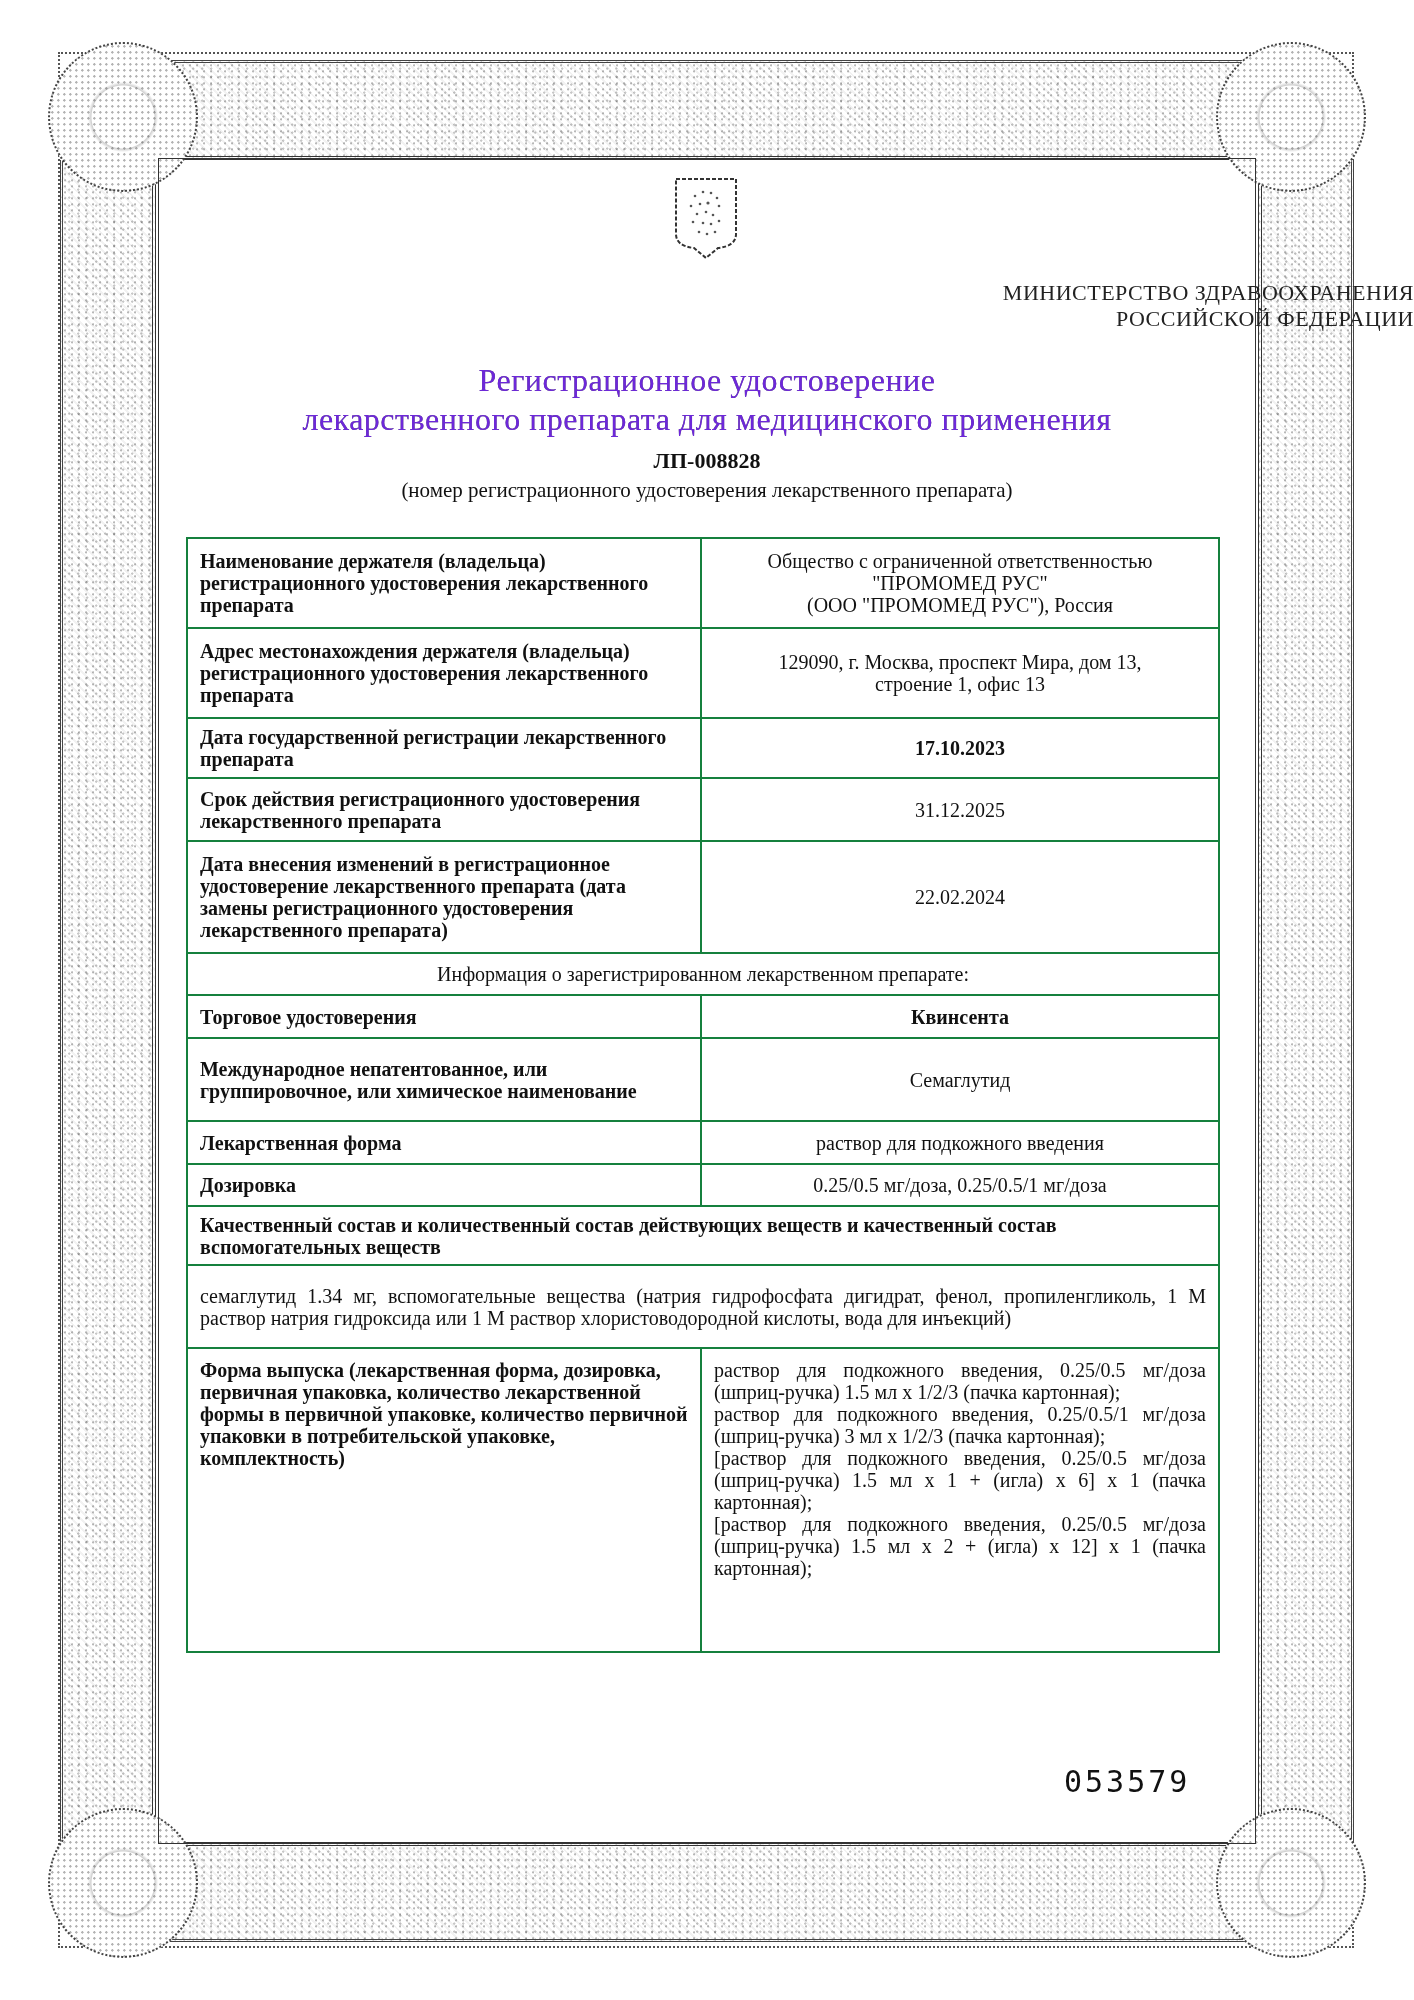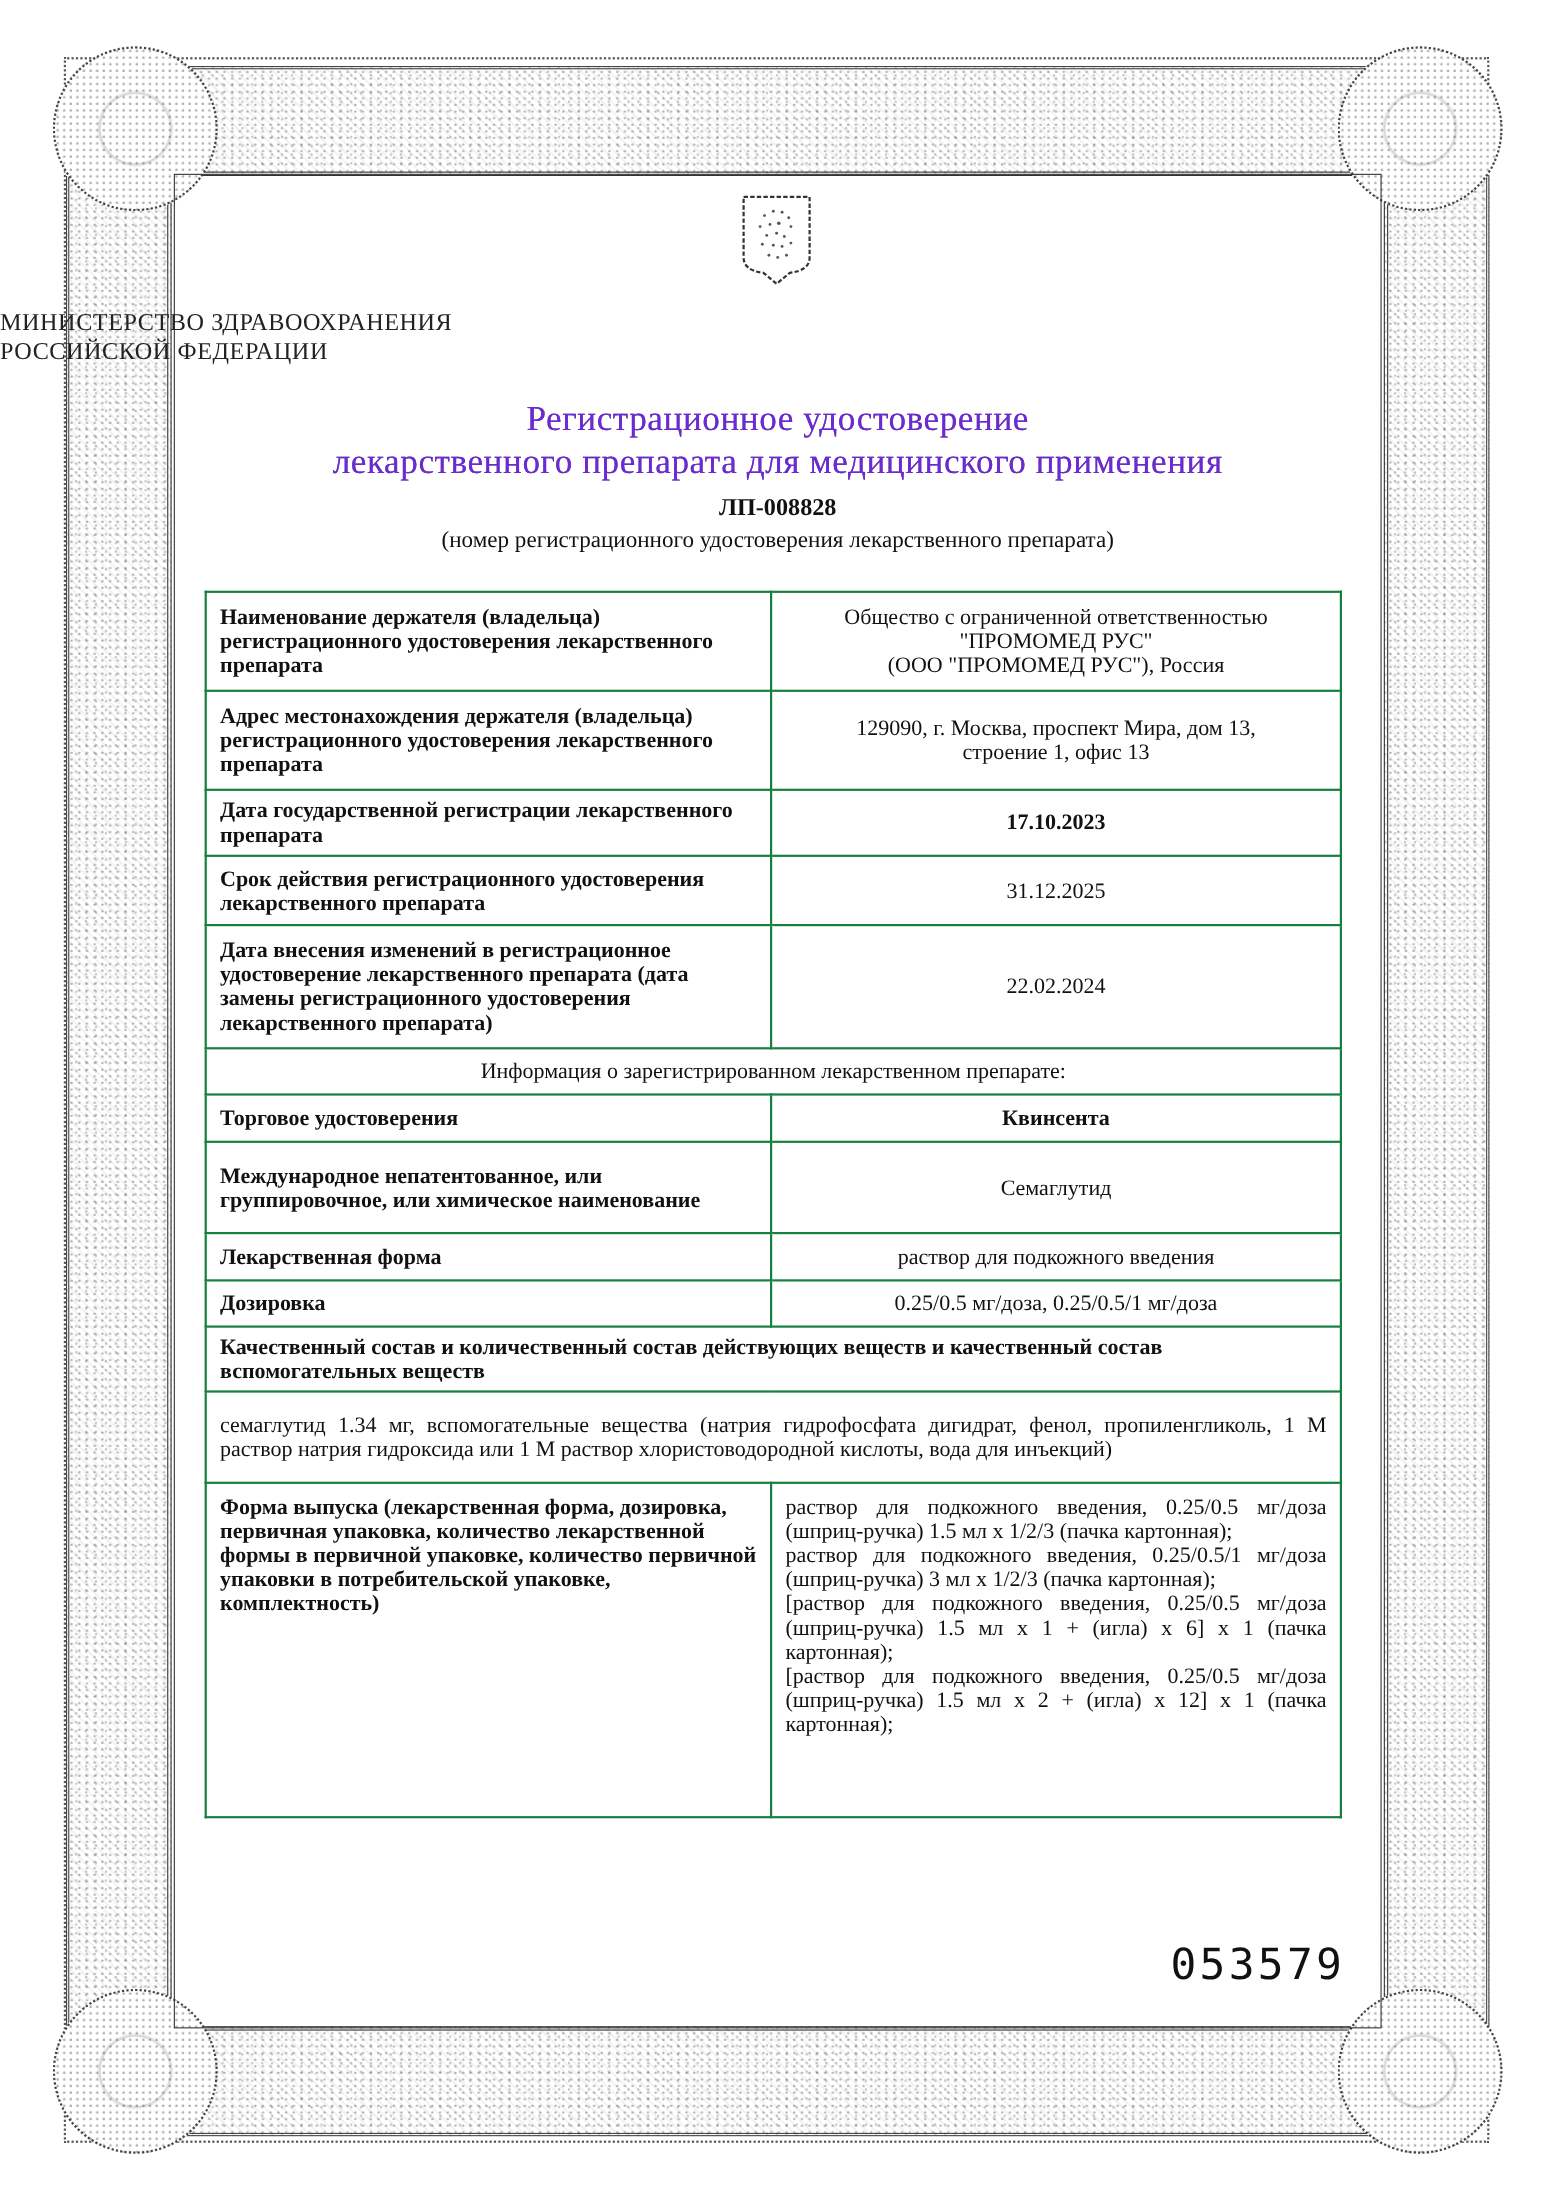--- a/index.html
+++ b/index.html
@@ -25,41 +25,41 @@
       radial-gradient(circle, transparent 30%, rgba(0,0,0,0.18) 31%, transparent 34%),
       radial-gradient(circle at 40% 40%, rgba(0,0,0,0.3) 0.9px, transparent 1.5px) 0 0/6px 6px,
       #fff; }
   .ros-tl { left:48px; top:42px; } .ros-tr { left:1216px; top:42px; }
   .ros-bl { left:48px; top:1808px; } .ros-br { left:1216px; top:1808px; }
   .inner-line { position:absolute; left:158px; top:158px; width:1098px; height:1686px;
     border:1.5px solid #333; box-sizing:border-box; }
 
   
   .emblem { position:absolute; left:673px; top:176px; width:66px; height:84px; }
-  .ministry { position:absolute; left:0; width:1414px; text-align:left; font-size:22px; letter-spacing:0.5px; color:#222; }
+  .ministry { position:absolute; left:0; width:1414px; text-align:right; font-size:22px; letter-spacing:0.5px; color:#222; }
   .ministry.l1 { top:280px; } .ministry.l2 { top:306px; }
   .title { position:absolute; left:0; width:1414px; text-align:center; font-size:32px; color:#6d28d9; letter-spacing:0.5px;
     text-shadow:0 0 0.6px #666; }
   .title.l1 { top:362px; } .title.l2 { top:401px; }
   .regnum { position:absolute; left:0; width:1414px; text-align:center; top:448px; font-size:22px; font-weight:bold; }
   .regnum-sub { position:absolute; left:0; width:1414px; text-align:center; top:478px; font-size:21px; }
 
   
   .tbl { position:absolute; left:186px; top:537px; width:1034px; border-collapse:collapse; table-layout:fixed; }
   .tbl td { border:2px solid #15803d; padding:4px 12px; font-size:20px; line-height:22px; vertical-align:middle; }
   .tbl td.lbl { font-weight:bold; width:488px; }
   .tbl td.val { text-align:center; }
   .tbl td.bold { font-weight:bold; }
   .tbl td.full { text-align:left; }
   .tbl td.center { text-align:center; }
   .tbl td.justify { text-align:justify; }
   .tbl td.top { vertical-align:top; }
   .tbl td.lbl-narrow { font-weight:bold; width:476px; vertical-align:top; }
 
-  .serial { position:absolute; left:1064px; top:1764px; font-family:"DejaVu Sans Mono", "Liberation Mono", monospace; font-size:39px; letter-spacing:3px; color:#111; }
+  .serial { position:absolute; left:1064px; top:1764px; font-family:"DejaVu Sans Mono", "Liberation Mono", monospace; font-size:30px; letter-spacing:3px; color:#111; }
 </style>
 </head>
 <body>
 
 <div class="page">
 
   <div class="frame-outer"></div>
   <div class="band band-top"></div>
   <div class="band band-bottom"></div>
   <div class="band band-left"></div>

